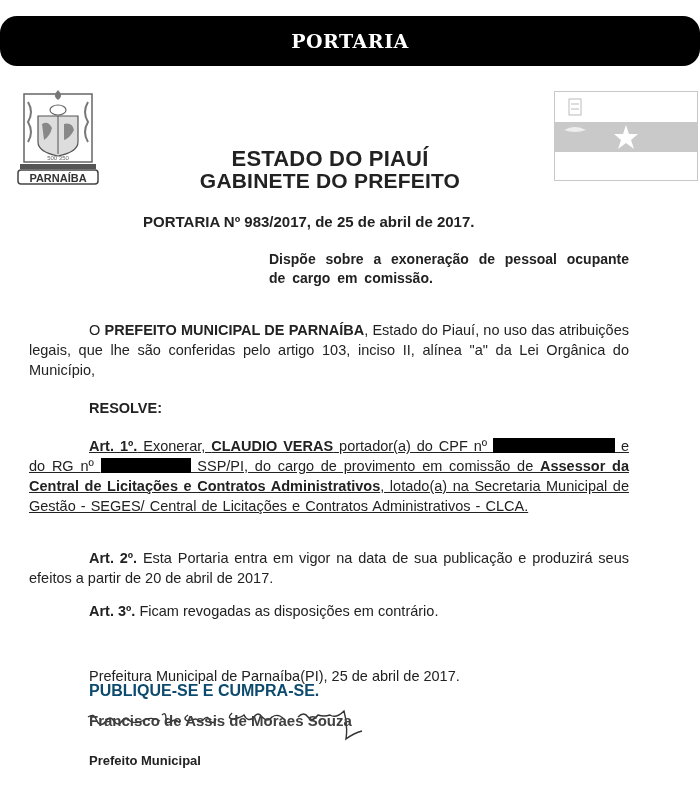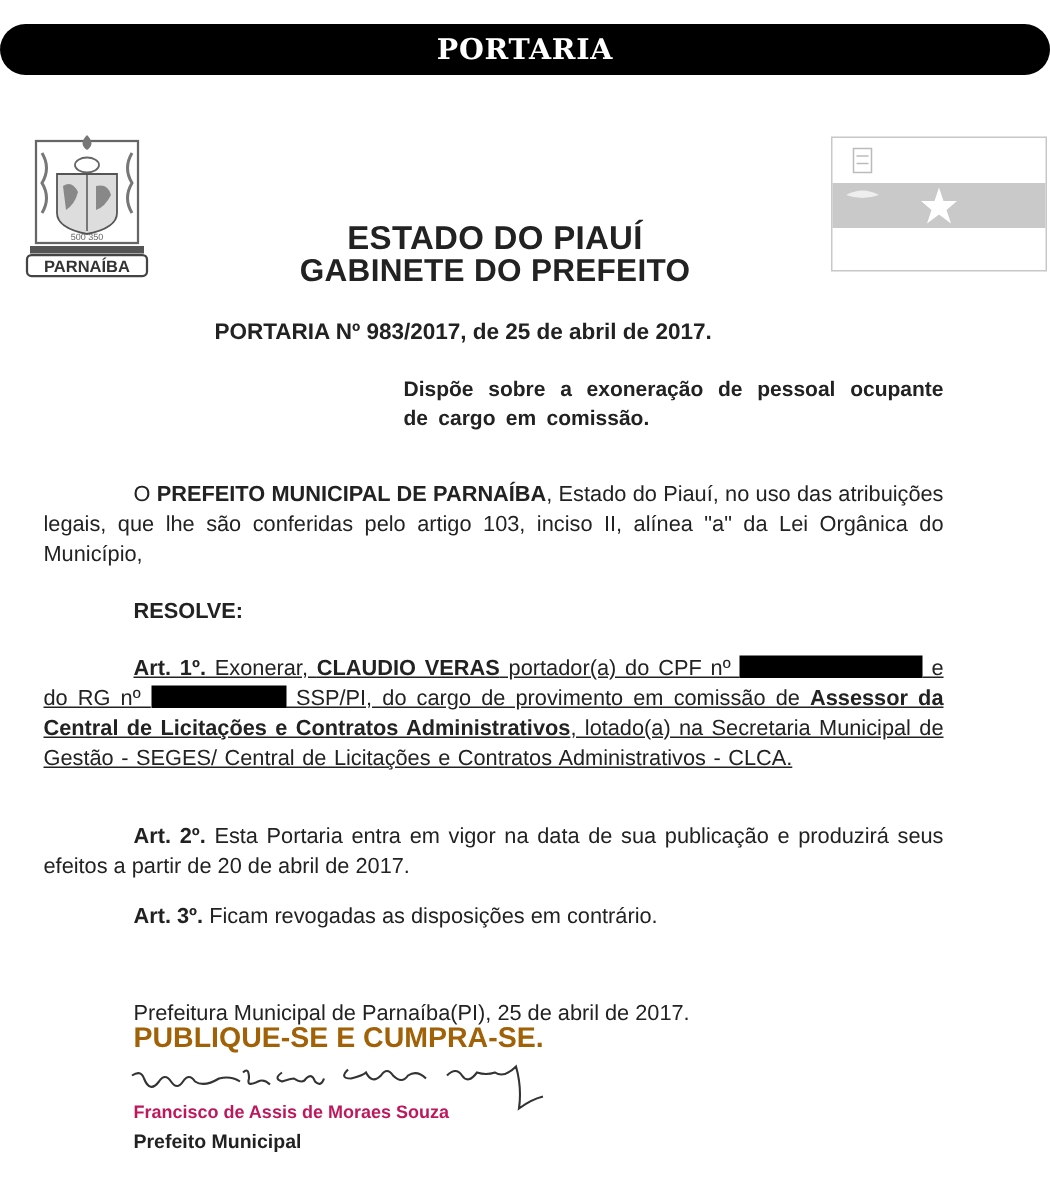--- a/index.html
+++ b/index.html
@@ -1,21 +1,21 @@
 <!DOCTYPE html>
 <html><head>
   <meta charset="utf-8">
   <style>
     html, body { margin: 0; padding: 0; }
     body {
       width: 700px; height: 785px; background: #ffffff; position: relative; overflow: hidden;
       font-family: "Liberation Sans", sans-serif; color: #1a1a1a;
     }
     .banner {
-      position: absolute; left: 0; top: 16px; width: 700px; height: 34px;
+      position: absolute; left: 0; top: 16px; width: 700px; height: 50px;
       background: #000; border-radius: 17px / 17px;
       display: flex; align-items: center; justify-content: center;
     }
     .banner-title {
       color: #fff; font-family: "DejaVu Serif", serif; font-weight: bold; font-size: 19px;
       letter-spacing: 0.5px;
     }
     .crest {
       position: absolute; left: 16px; top: 88px; width: 84px; height: 98px;
     }
@@ -45,23 +45,23 @@
     .para {
       position: absolute; left: 29px; width: 600px; font-size: 14.5px; line-height: 20px;
       text-align: justify; color: #222;
     }
     .indent { text-indent: 60px; }
     b { font-weight: bold; }
     .redact { display: inline-block; background: #000; height: 15px; vertical-align: -2px; }
     .resolve { position: absolute; left: 89px; top: 400px; font-size: 14.5px; font-weight: bold; color:#222; }
     .line { position: absolute; font-size: 14.5px; color: #222; white-space: nowrap; }
     .signature { position: absolute; left: 84px; top: 709px; width: 380px; height: 40px; }
-    .signer-name { position: absolute; left: 89px; top: 734px; font-size: 12px; font-weight: bold; color: #be185d; }
+    .signer-name { position: absolute; left: 89px; top: 712px; font-size: 15px; font-weight: bold; color: #404040; }
     .signer-role { position: absolute; left: 89px; top: 753px; font-size: 13px; font-weight: bold; color: #222; }
-    .publique { position: absolute; left: 89px; top: 682px; font-size: 19px; font-weight: bold; color: #a16207; }
+    .publique { position: absolute; left: 89px; top: 682px; font-size: 16px; font-weight: bold; color: #0c4a6e; }
   </style>
 </head>
 <body>
 
 <div class="banner">
   <span class="banner-title">PORTARIA</span>
 </div>
 
 <svg class="crest" viewBox="0 0 84 98">
   <rect x="8" y="6" width="68" height="68" fill="#fff" stroke="#666" stroke-width="1.5"></rect>

